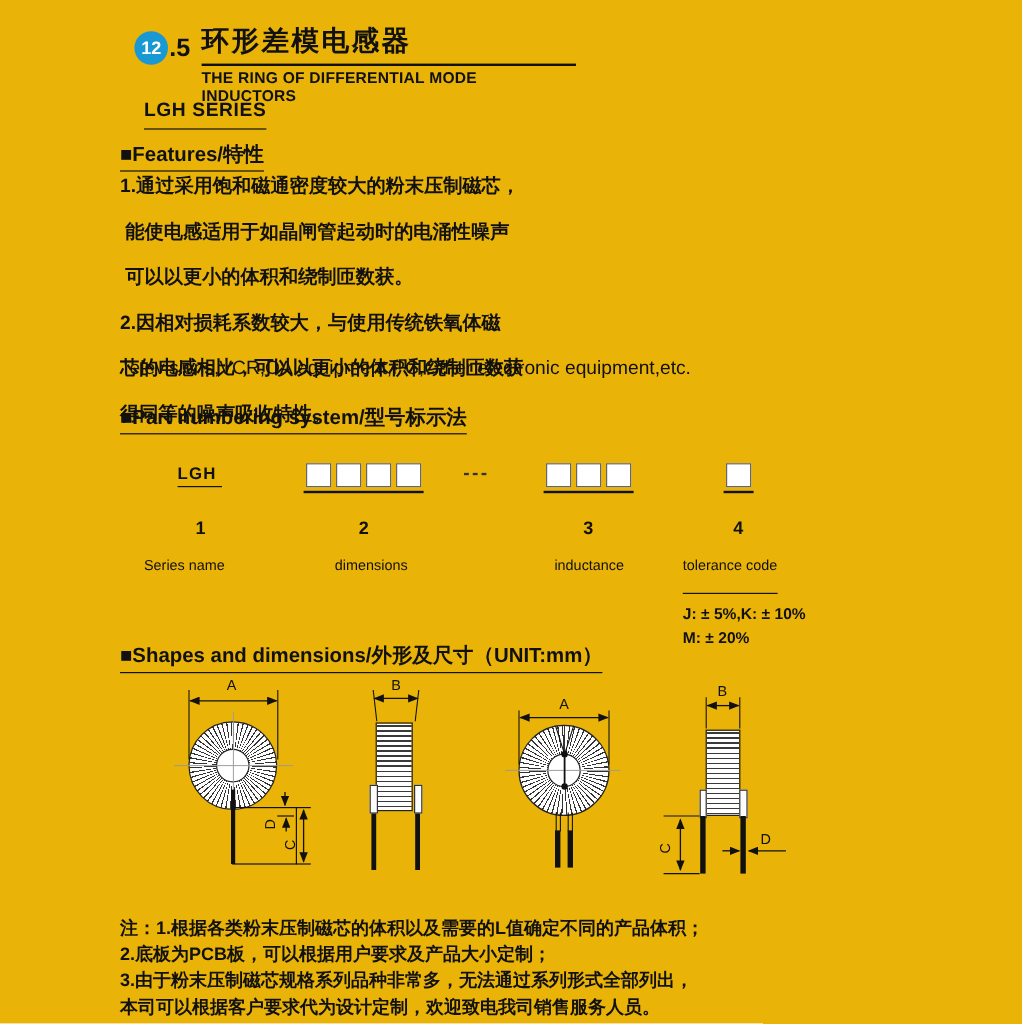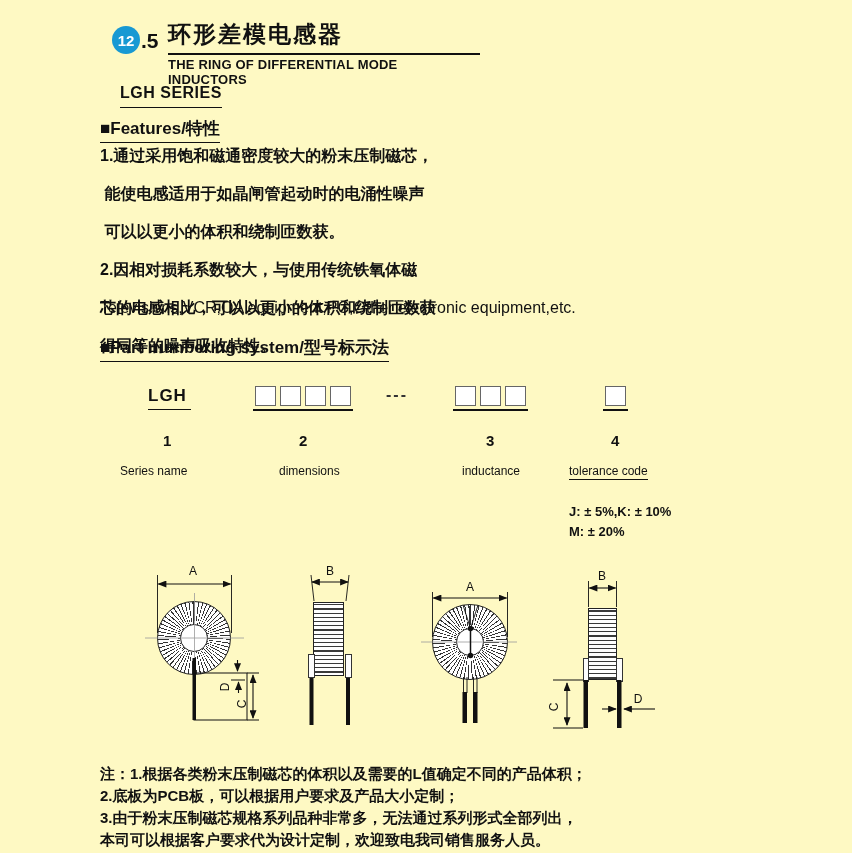--- a/index.html
+++ b/index.html
@@ -1,46 +1,46 @@
 <!DOCTYPE html>
 <html><head>
 <meta charset="utf-8">
 <style>
   * { margin:0; padding:0; box-sizing:border-box; }
   html,body { background:#ffffff; }
   body { font-family:"Liberation Sans", sans-serif; color:#111; }
-  .page { position:relative; width:852px; height:853px; background:#fef9c3; overflow:hidden; }
+  .page { position:relative; width:852px; height:853px; background:#eab308; overflow:hidden; }
 
   
   .num-circle { position:absolute; left:112px; top:26px; width:28px; height:28px; border-radius:50%;
     background:#1899d3; color:#fff; font-size:15px; font-weight:bold; display:flex; align-items:center; justify-content:center; }
   .num-suffix { position:absolute; left:141px; top:29px; font-size:21px; font-weight:600; }
   .title-block { position:absolute; left:168px; top:19px; width:312px; }
   .title-cn { font-size:23px; font-weight:bold; letter-spacing:2px; padding-bottom:3px; border-bottom:2px solid #111; }
   .title-en { font-size:13px; font-weight:600; margin-top:2px; letter-spacing:0.2px; }
   .series { position:absolute; left:120px; top:84px; font-size:16px; font-weight:600; letter-spacing:0.5px;
     border-bottom:1.5px solid #111; padding-bottom:5px; }
 
   
   .sec-head { position:absolute; font-size:17px; font-weight:600; border-bottom:1.5px solid #111; padding-bottom:2px; }
 
   
   .features-body { position:absolute; left:100px; top:146px; font-size:16px; font-weight:600; line-height:19px; white-space:pre; }
   .app-text { position:absolute; left:100px; top:299px; font-size:16px; }
   .notes { position:absolute; left:100px; top:763px; font-size:15px; font-weight:600; line-height:22px; }
 
   
-  .pn-prefix { position:absolute; left:148px; top:386px; font-size:17px; font-weight:600; letter-spacing:1px;
+  .pn-prefix { position:absolute; left:148px; top:386px; font-size:14px; font-weight:600; letter-spacing:1px;
     border-bottom:1.5px solid #111; padding:0 4px 3px 0; }
   .box-group { position:absolute; display:flex; gap:4px; border-bottom:2.5px solid #111; padding:0 2px 3px 2px; }
   .pn-box { width:21px; height:20px; border:1.5px solid #666; background:#fff; }
   .pn-sep { position:absolute; left:386px; top:386px; font-size:16px; font-weight:bold; letter-spacing:2px; color:#333; }
   .pn-num { position:absolute; top:432px; font-size:15px; font-weight:600; }
   .pn-label { position:absolute; top:464px; font-size:12px; }
-  .pn-label.u { border-bottom:1.5px solid #111; padding-bottom:1px; }
+  .pn-label.u { border-bottom:1.5px solid #111; padding-bottom:16px; }
   .tol-note { position:absolute; left:569px; font-size:13px; font-weight:600; }
 
   
   .drawing { position:absolute; }
   .drawing svg { position:absolute; left:0; top:0; overflow:visible; }
   .toroid { position:absolute; border-radius:50%; border:1.5px solid #222;
     background:repeating-conic-gradient(#333 0deg 1.7deg, #fff 1.7deg 6.5deg); }
   .toroid::after { content:""; position:absolute; inset:30.5%; background:#fff; border:1.5px solid #222; border-radius:50%; }
   .stripes { position:absolute; border:1.5px solid #222; background-clip:padding-box;
     background-image:repeating-linear-gradient(180deg, #fff 0 1.3px, #3a3a3a 1.3px 2.5px, #fff 2.5px 4.2px); }
@@ -113,20 +113,21 @@
   <div class="pn-num" style="left:611px;">4</div>
 
   <div class="pn-label" style="left:120px;">Series name</div>
   <div class="pn-label" style="left:267px;margin-left:12px;">dimensions</div>
   <div class="pn-label" style="left:462px;">inductance</div>
   <div class="pn-label u" style="left:569px;">tolerance code</div>
 
   <div class="tol-note" style="top:504px;">J: ± 5%,K: ± 10%</div>
   <div class="tol-note" style="top:524px;">M: ± 20%</div>
 
+  <div class="sec-head" style="left:100px; top:535px;">■Shapes and dimensions/外形及尺寸（UNIT:mm）</div>
 
   <div class="drawing" style="left:130px; top:563px; width:175px; height:184px;">
     <div class="toroid" style="left:27px; top:38px; width:74px; height:74px;"></div>
     <svg width="175" height="184" viewBox="0 0 175 184">
       <line class="cl" x1="15" y1="75" x2="114" y2="75"></line>
       <line class="cl" x1="64.5" y1="30" x2="64.5" y2="120"></line>
       <line class="thin" x1="27.5" y1="12" x2="27.5" y2="70"></line>
       <line class="thin" x1="101.5" y1="12" x2="101.5" y2="70"></line>
       <line class="dim" x1="28.5" y1="21" x2="100.5" y2="21" marker-start="url(#arr)" marker-end="url(#arr)"></line>
       <text x="63" y="12">A</text>

